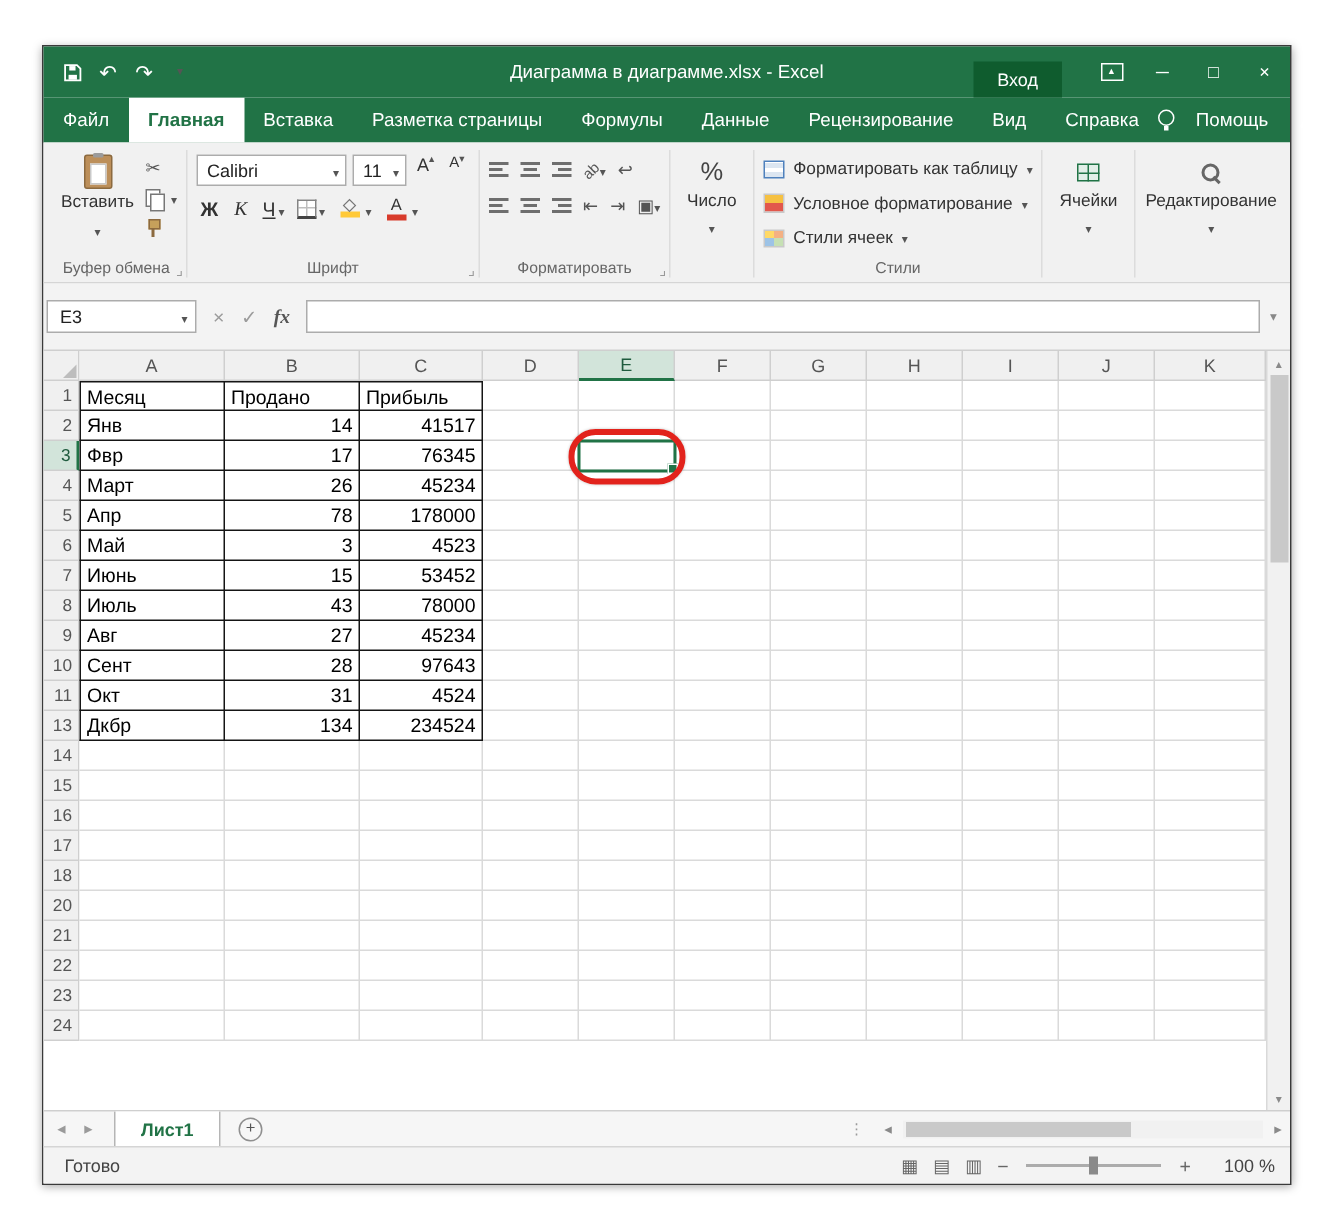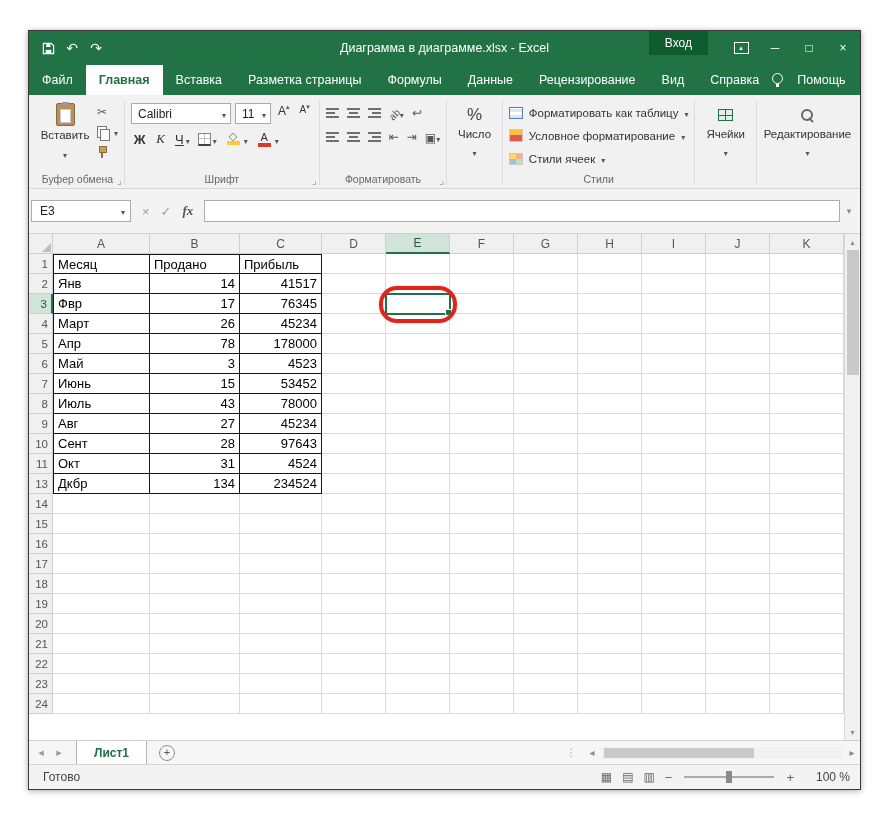--- a/index.html
+++ b/index.html
@@ -8,21 +8,21 @@
 
   .window { position:absolute; left:28px; top:30px; width:833px; height:760px; background:#fff;
             border:1px solid #3a3a3a; box-shadow:0 1px 6px rgba(0,0,0,.35); display:flex; flex-direction:column; }
 
   
   .titlebar { height:34px; background:#217346; color:#fff; display:flex; align-items:center; position:relative; flex:0 0 auto; }
   .qat { display:flex; align-items:center; gap:6px; padding:0 10px; z-index:2; }
   .qbtn { min-width:18px; height:22px; display:flex; align-items:center; justify-content:center; font-size:14px; color:#fff; }
   .qcaret { font-size:8px; }
   .tb-title { position:absolute; left:0; right:0; text-align:center; font-size:12.5px; color:#fff; z-index:1; }
-  .tb-right { margin-left:auto; display:flex; align-items:flex-start; z-index:2; height:100%;padding-left:20px; }
+  .tb-right { margin-left:auto; display:flex; align-items:flex-end; z-index:2; height:100%;padding-left:20px; }
   .signin { background:#0F5C2E; color:#fff; font-size:12px; padding:5px 16px; margin-right:16px; }
   .winbtn { width:34px; height:100%; display:flex; align-items:center; justify-content:center; font-size:12px; color:#fff; }
   .rdo-box { border:1px solid #fff; width:15px; height:12px; display:flex; align-items:flex-start; justify-content:center; font-size:7px; line-height:10px; }
 
   
   .tabrow { height:30px; background:#217346; display:flex; align-items:stretch; color:#fff; flex:0 0 auto; }
   .tab { display:flex; align-items:center; padding:0 13px; font-size:12.5px; white-space:nowrap; }
   .tab.active { background:#fff; color:#217346; font-weight:700; }
   .tabrow-right { margin-left:auto; display:flex; align-items:center; gap:20px; padding-right:12px; font-size:12.5px; }
   .hitem { display:flex; align-items:flex-start; gap:14px; }
@@ -48,21 +48,21 @@
   .clip-col { display:flex; flex-direction:column; gap:4px; margin-left:4px; padding-top:4px; }
   .small-btn { display:flex; align-items:center; gap:4px; height:16px; font-size:12px; color:#555; }
   .copy-ic { width:13px; height:13px; position:relative; display:inline-block; }
   .copy-ic::before { content:""; position:absolute; left:0; top:0; width:8px; height:10px; border:1px solid #777; background:#fff; }
   .copy-ic::after { content:""; position:absolute; left:3px; top:3px; width:8px; height:10px; border:1px solid #777; background:#fff; }
   .fp-ic { width:10px; height:13px; position:relative; display:inline-block; }
   .fp-ic::before { content:""; position:absolute; top:0; left:2px; width:6px; height:5px; background:#C6A15B; border:1px solid #8C6A3F; }
   .fp-ic::after { content:""; position:absolute; top:6px; left:4px; width:2px; height:6px; background:#8C6A3F; }
 
   .font-grid { display:flex; flex-direction:column; gap:5px; padding-top:3px; }
-  .frow { display:flex; align-items:flex-end; gap:4px; }
+  .frow { display:flex; align-items:flex-start; gap:4px; }
   .combo { background:#fff; border:1px solid #ACACAC; height:21px; display:flex; align-items:center; justify-content:space-between; padding:0 4px 0 6px; font-size:12px; color:#222; }
   .combo.family { width:100px; }
   .combo.size { width:36px; }
   .ab-btn { display:flex; align-items:flex-start; font-size:12px; color:#333; padding:0 3px; height:20px; }
   .tiny-ar { font-size:7px; color:#555; margin-top:-1px; }
   .fmt-btn { min-width:17px; height:20px; display:flex; align-items:center; justify-content:center; gap:2px; font-size:13px; color:#333; padding:0 2px; }
   .bold-l { font-weight:700; }
   .italic-l { font-style:italic; font-family:"Liberation Serif",serif; }
   .und-l { text-decoration:underline; }
   .strip-btn { display:flex; flex-direction:column; align-items:center; justify-content:center; height:21px; padding:0 2px; }
@@ -687,34 +687,20 @@
               <td></td>
               <td></td>
               <td></td>
               <td></td>
               <td></td>
               <td></td>
               <td></td>
               <td></td>
             </tr>
             <tr>
-              <th>19</th>
-              <td></td>
-              <td></td>
-              <td></td>
-              <td></td>
-              <td></td>
-              <td></td>
-              <td></td>
-              <td></td>
-              <td></td>
-              <td></td>
-              <td></td>
-            </tr>
-            <tr>
               <th>20</th>
               <td></td>
               <td></td>
               <td></td>
               <td></td>
               <td></td>
               <td></td>
               <td></td>
               <td></td>
               <td></td>

